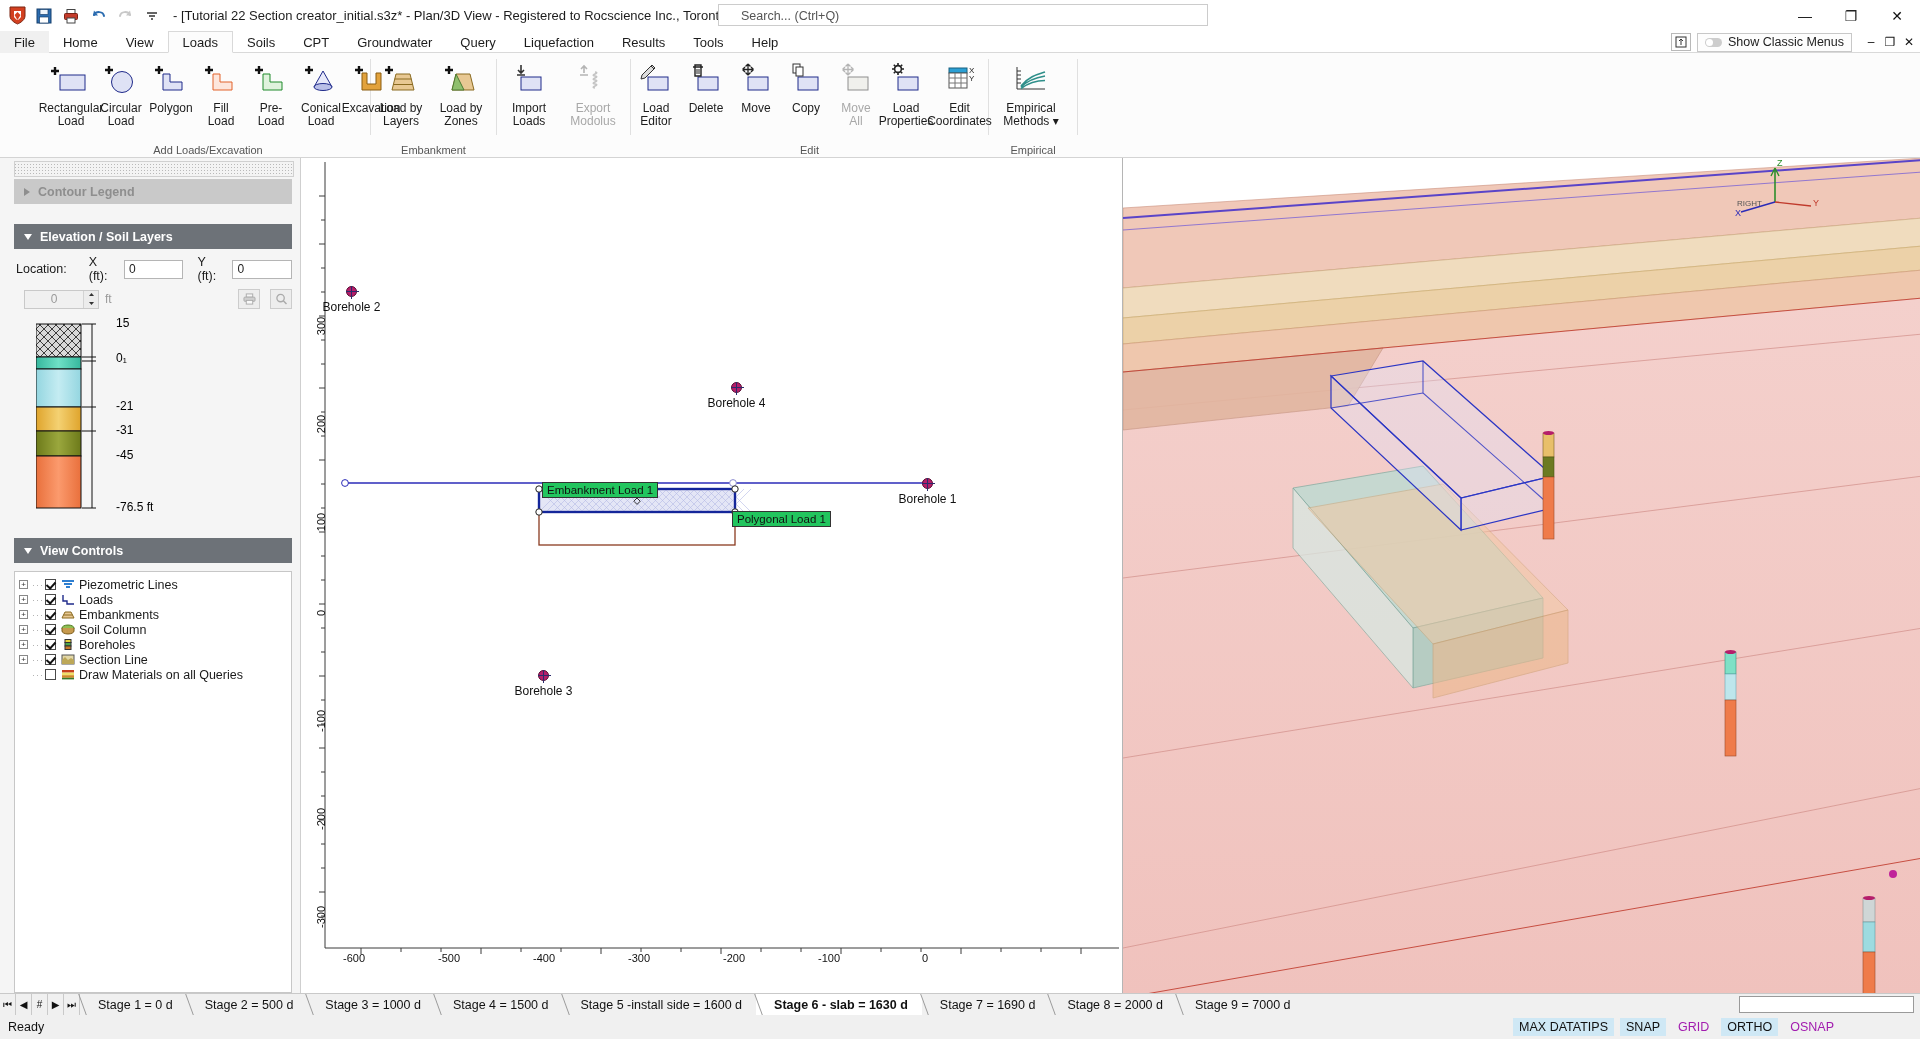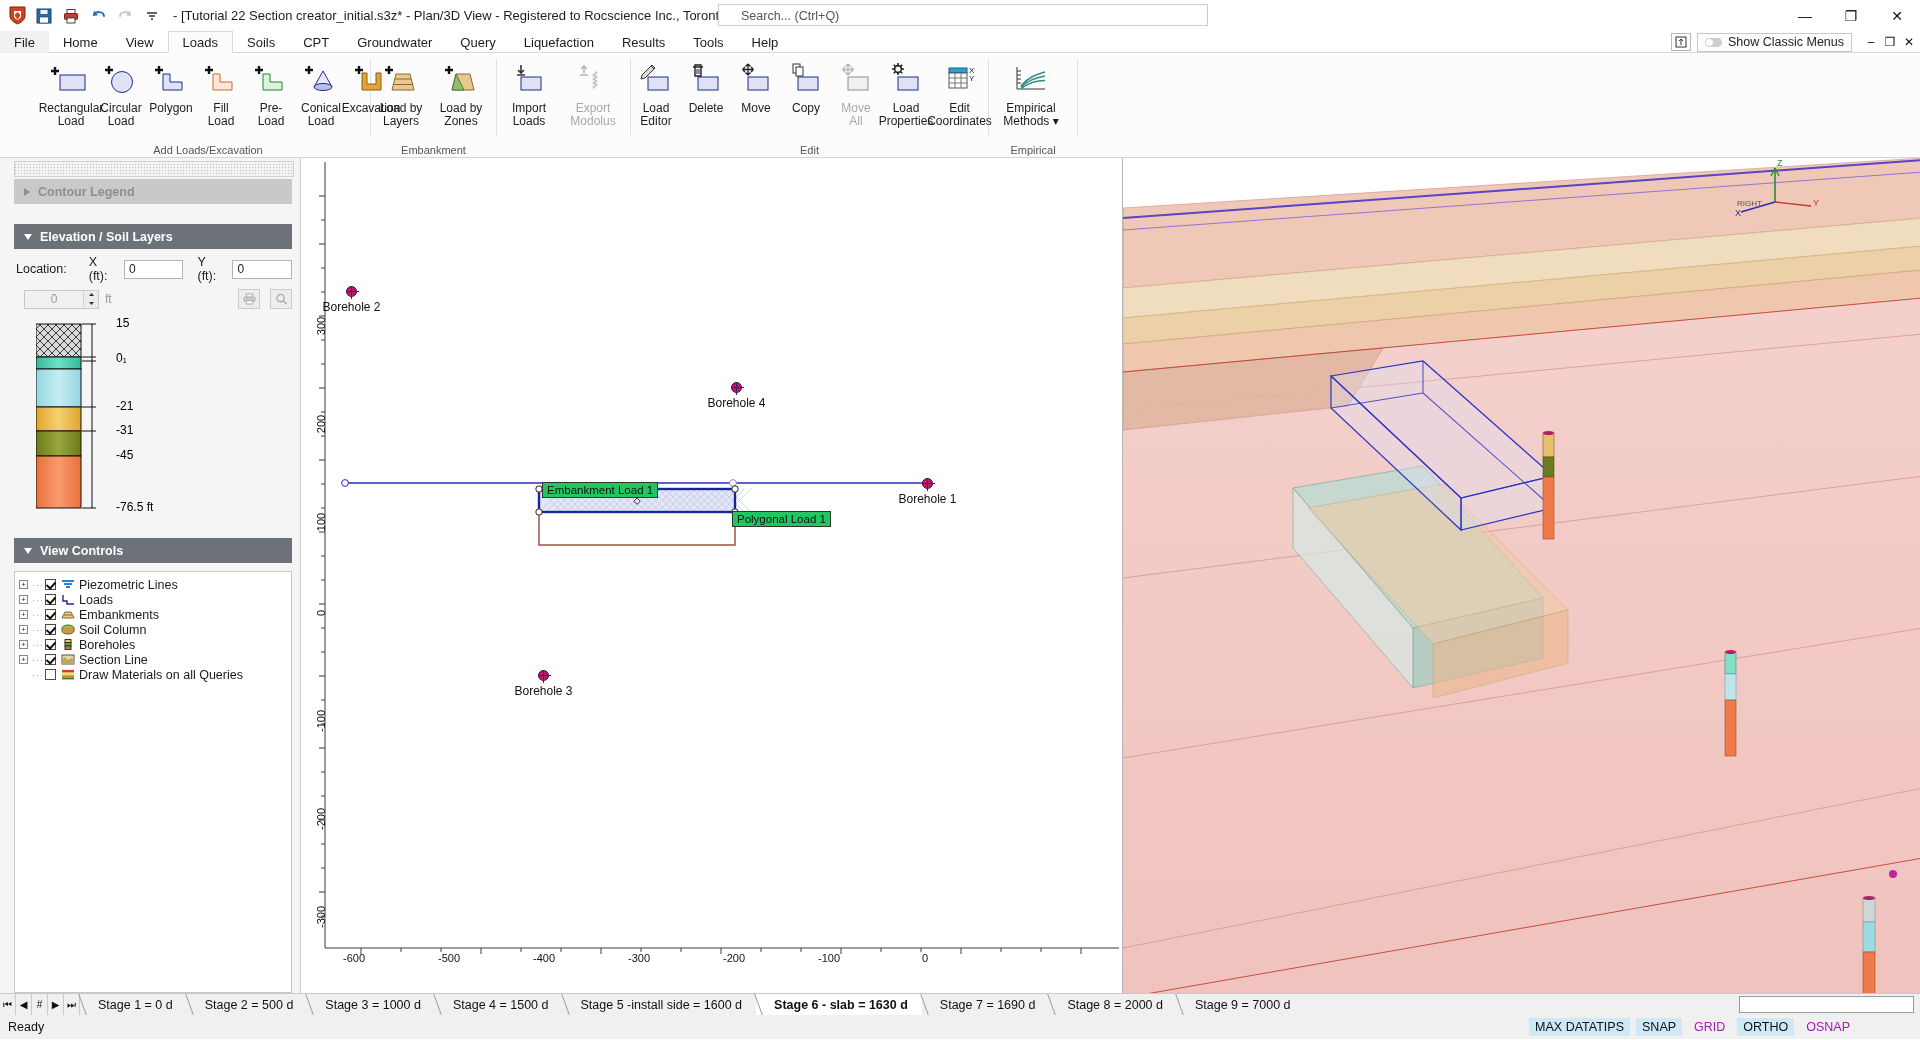--- a/index.html
+++ b/index.html
@@ -96,21 +96,21 @@
   .navbtn{ width:16px; border-right:1px solid #c9c9c9; display:flex; align-items:center; justify-content:center; font-size:10px; color:#111; background:#f0f0f0;}
   .stage{ display:flex; align-items:center; padding:0 14px 0 18px; font-size:12.5px; color:#111; position:relative; background:#f0f0f0; white-space:nowrap; }
   .stage::before{ content:''; position:absolute; left:2px; top:0; bottom:0; width:12px;
      border-left:1px solid #9a9a9a; transform:skewX(20deg); }
   .stage.active{ font-weight:bold; background:#fff; }
   .stage-rest{ flex:1; background:#f0f0f0; display:flex; align-items:center; justify-content:flex-end; padding-right:6px; }
   .smallinput{ width:175px; height:17px; border:1px solid #9a9a9a; background:#fff; }
 
   
   .statusbar{ height:24px; background:#f0f0f0; display:flex; align-items:center; font-size:12.5px; color:#111; padding-left:8px; }
-  .status-right{ margin-left:auto; display:flex; gap:6px; padding-right:64px; }
+  .status-right{ margin-left:auto; display:flex; gap:6px; padding-right:80px; }
   .sbadge{ padding:2px 6px; background:#cfe8f5; }
   .sbadge.off{ background:transparent; color:#a21caf; }
 </style>
 </head>
 <body>
 
 <div class="titlebar">
   <div class="qat">
     <div class="qicon">
       <svg width="17" height="19" viewBox="0 0 17 19">

